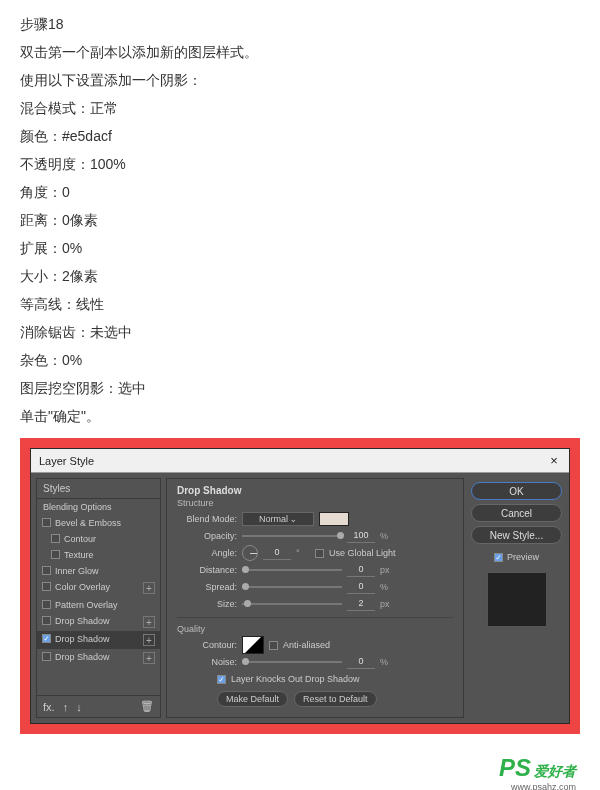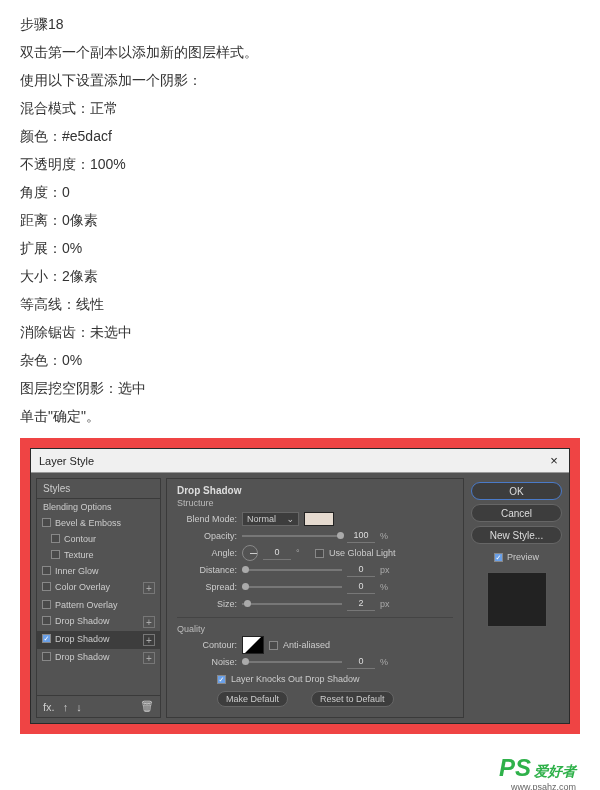--- a/index.html
+++ b/index.html
@@ -156,25 +156,25 @@
     margin: 3px 0;
     font-size: 9px;
     height: 14px;
   }
   .ctrl-label {
     width: 60px;
     text-align: right;
     color: #ccc;
   }
   .dropdown {
-    width: 57px;
+    width: 72px;
     height: 14px;
     background: #3d3d3d;
     border: 1px solid #666;
-    padding: 0 4px;
+    padding: 0 16px;
     display: flex;
     align-items: center;
     justify-content: space-between;
     font-size: 9px;
   }
   .dropdown::after {
     content: "⌄";
     font-size: 9px;
   }
   .color-swatch {
@@ -240,21 +240,21 @@
     background: #3d3d3d;
     border: 1px solid #666;
     border-radius: 8px;
     font-size: 9px;
     color: #ccc;
     display: inline-flex;
     align-items: center;
   }
   .btn-row {
     display: flex;
-    gap: 23px;
+    gap: 6px;
     margin-top: 5px;
     padding-left: 40px;
   }
   .right-col {
     width: 95px;
     display: flex;
     flex-direction: column;
     gap: 4px;
     padding: 4px 2px;
   }

